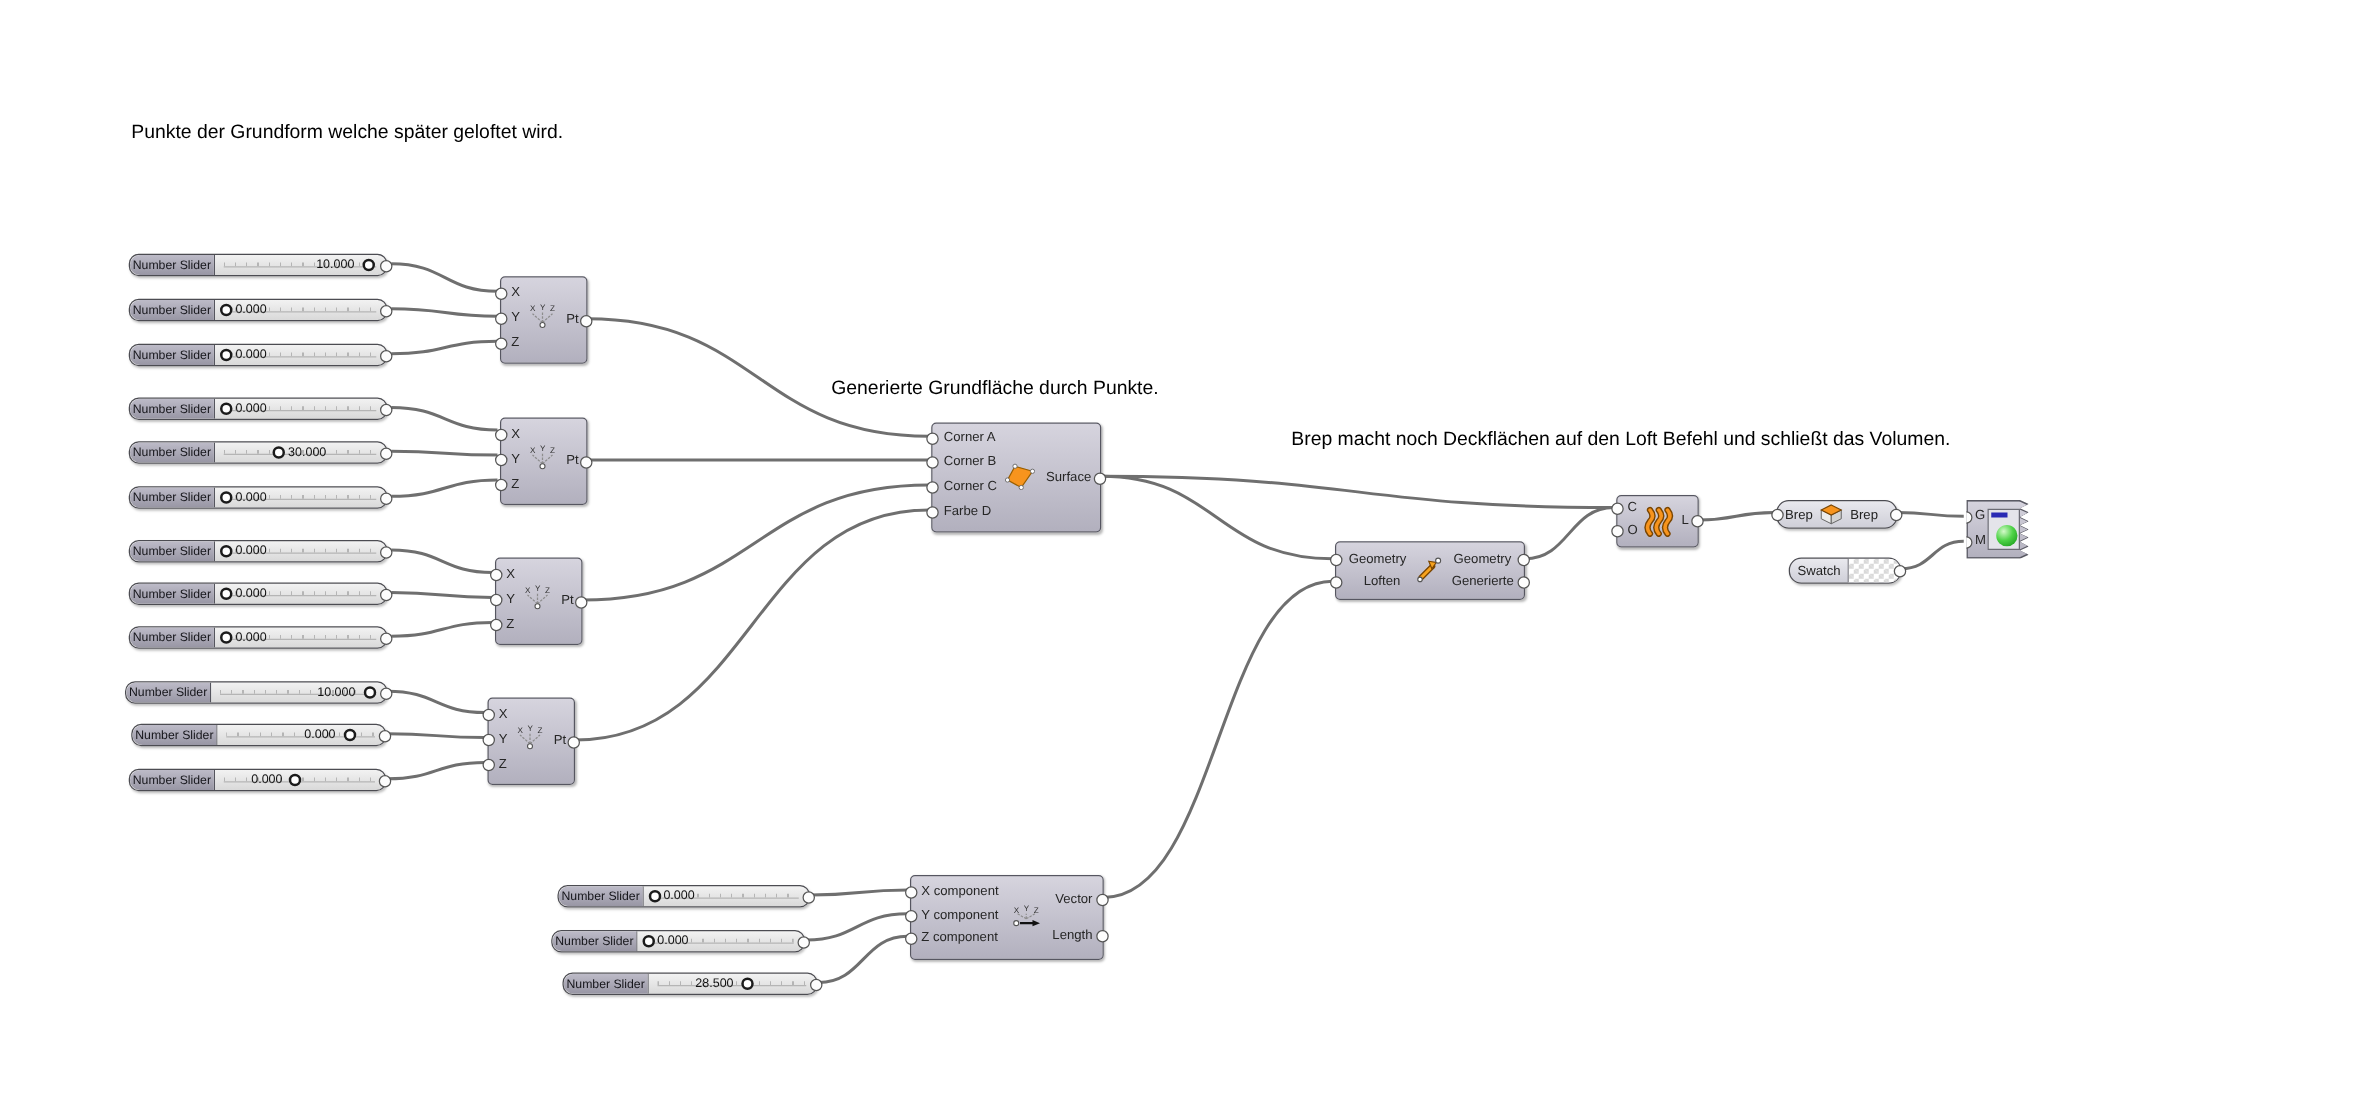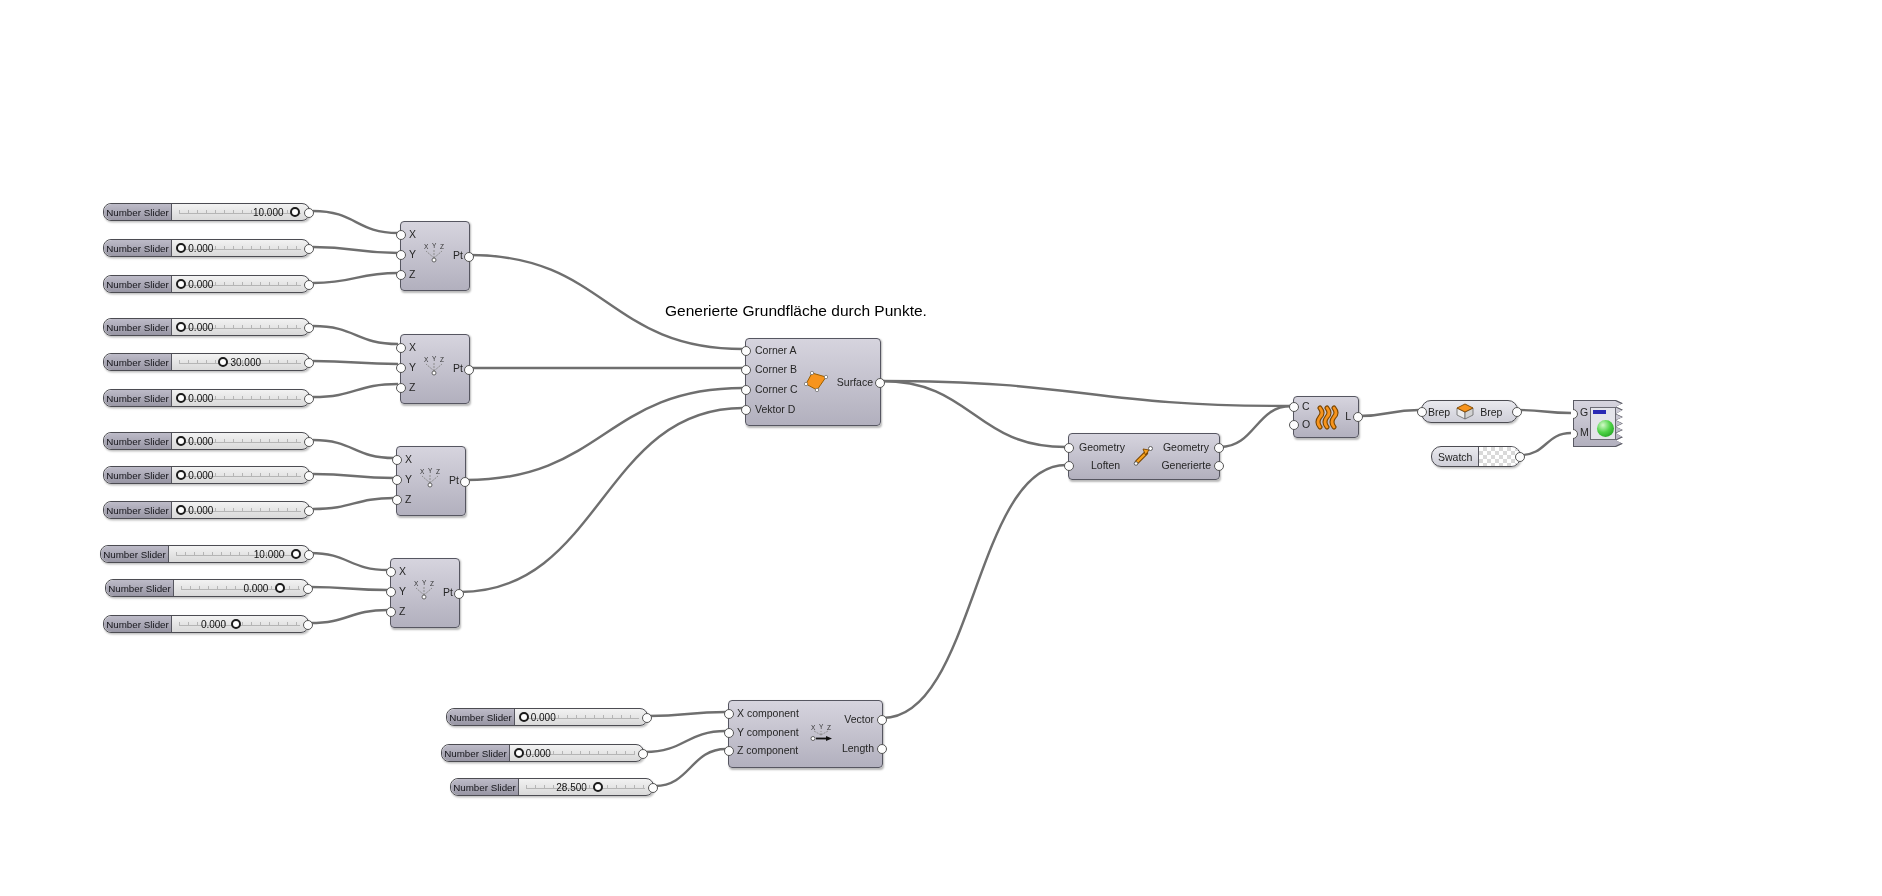--- a/index.html
+++ b/index.html
@@ -86,22 +86,24 @@
     <path d="M1220,447 C1255,447 1256,406 1291,406"></path>
     <path d="M1359,416 C1389,416 1389,410 1419,410"></path>
     <path d="M1518,410 C1544,410 1545,413 1571,413"></path>
     <path d="M1521,455 C1546,455 1546,433 1571,433"></path>
     <path d="M649,716 C687,716 688,712 726,712"></path>
     <path d="M645,752 C685,752 686,731 726,731"></path>
     <path d="M655,786 C690,786 691,749 726,749"></path>
   </svg>
 
   <div class="note" style="left:105px;top:96px">
+    <div>Punkte der Grundform welche später geloftet wird.</div>
   </div>
   <div class="note" style="left:665px;top:301px">Generierte Grundfläche durch Punkte.</div>
+  <div class="note" style="left:1033px;top:342px">Brep macht noch Deckflächen auf den Loft Befehl und schließt das Volumen.</div>
 
   <div class="slider" style="left:103px;top:203px;width:205px">
     <div class="s-label">Number Slider</div>
     <div class="s-track">
       <span class="s-value" style="right:18%">10.000</span>
       <span class="s-knob" style="left:87%"></span>
     </div>
     <span class="nub out" style="top:4px"></span>
   </div>
   <div class="slider" style="left:103px;top:239px;width:205px">
@@ -295,21 +297,21 @@
 
   <div class="comp" style="left:745px;top:338px;width:134px;height:86px">
     <span class="nub in" style="top:7px"></span>
     <span class="nub in" style="top:26px"></span>
     <span class="nub in" style="top:46px"></span>
     <span class="nub in" style="top:66px"></span>
     <span class="nub out" style="top:39px"></span>
     <span class="clbl" style="left:9px;top:5px">Corner A</span>
     <span class="clbl" style="left:9px;top:24px">Corner B</span>
     <span class="clbl" style="left:9px;top:44px">Corner C</span>
-    <span class="clbl" style="left:9px;top:64px">Vektor D</span>
+    <span class="clbl" style="left:9px;top:64px">Farbe D</span>
     <svg style="position:absolute;left:58px;top:31px" width="24" height="22" viewBox="0 0 24 22">
       <polygon points="2,14 8,3 22,7 13,20" fill="#f7941d" stroke="#9a5f00" stroke-width="1"></polygon>
       <circle cx="2" cy="14" r="1.7" fill="#fff" stroke="#666" stroke-width="0.7"></circle>
       <circle cx="8" cy="3" r="1.7" fill="#fff" stroke="#666" stroke-width="0.7"></circle>
       <circle cx="22" cy="7" r="1.7" fill="#fff" stroke="#666" stroke-width="0.7"></circle>
       <circle cx="13" cy="20" r="1.7" fill="#fff" stroke="#666" stroke-width="0.7"></circle>
     </svg>
     <span class="clbl" style="right:7px;top:37px">Surface</span>
   </div>
 

